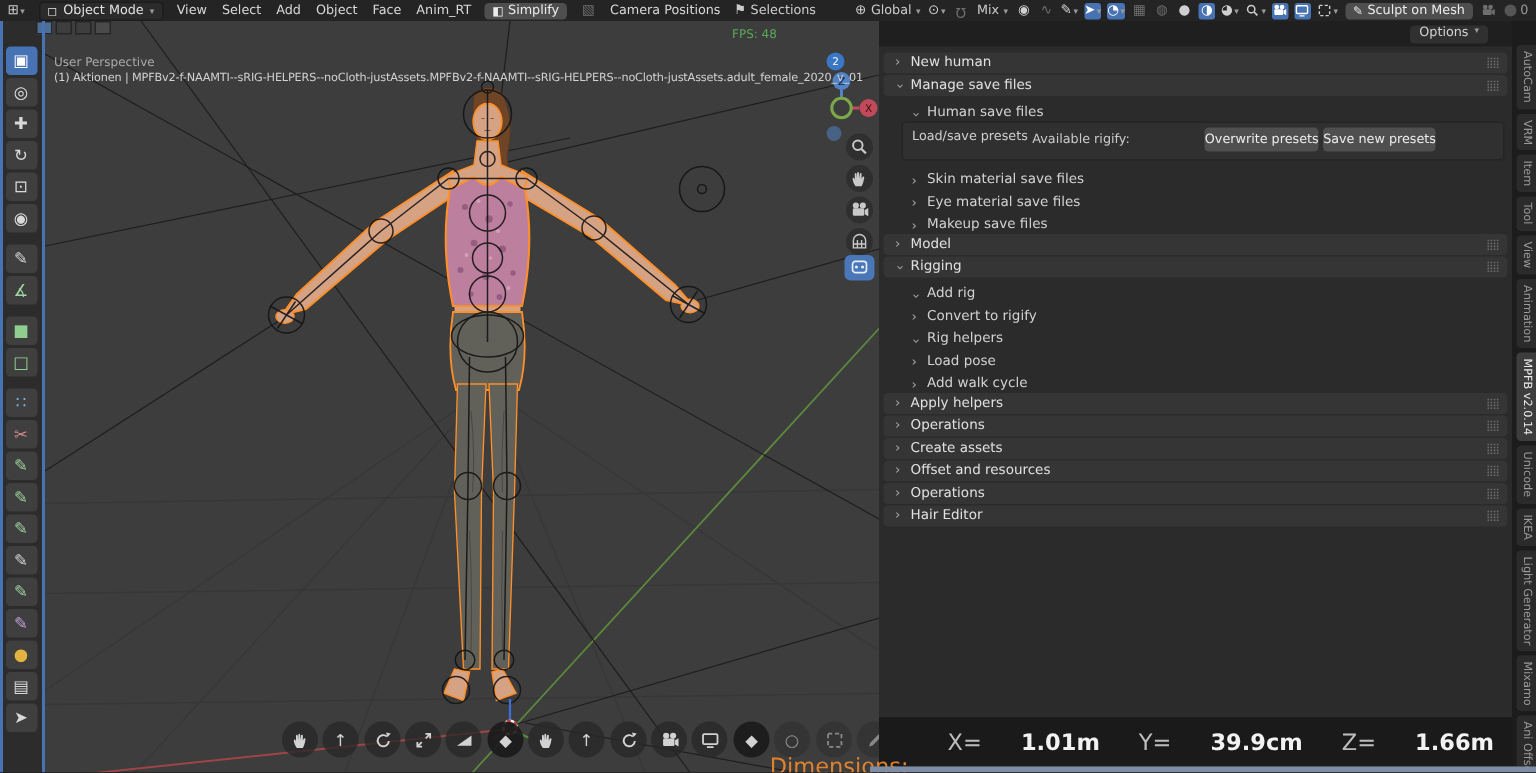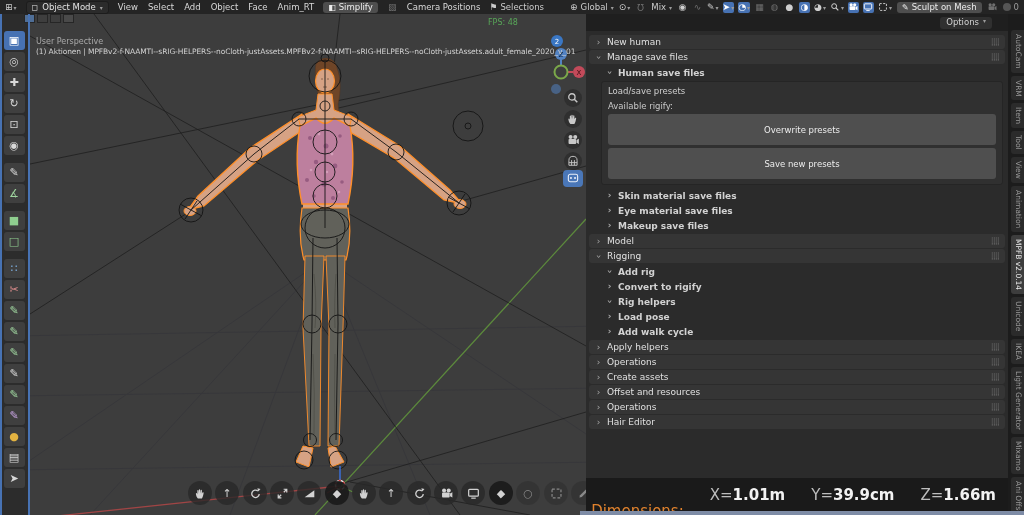--- a/index.html
+++ b/index.html
@@ -52,40 +52,40 @@
   .bbtn.faint{opacity:.5;}
 
   
   .panel{position:absolute;left:586px;top:14px;width:422px;bottom:37px;background:#2b2b2b;overflow:hidden;z-index:20;box-sizing:border-box;}
   .optrow{height:17px;background:#1f1f1f;display:flex;align-items:center;justify-content:flex-end;padding-right:16px;}
   .optbtn{background:#303030;border-radius:3px;height:12px;display:flex;align-items:flex-start;gap:4px;padding:0 6px;font-size:8.5px;color:#d2d2d2;}
   .rows{padding:3px 3px 0 3px;display:flex;flex-direction:column;}
   .phead{height:14px;flex:none;background:#353535;border-radius:3px;margin:1px 0;display:flex;align-items:center;
          padding:0 6px;font-size:9px;color:#e0e0e0;gap:5px;}
   .phandle{margin-left:auto;color:#6d6d6d;font-size:7px;letter-spacing:-1px;}
-  .psub{height:15px;flex:none;display:flex;align-items:center;padding-left:17px;font-size:9px;color:#d2d2d2;gap:5px;font-weight:bold;}
+  .psub{height:15px;flex:none;display:flex;align-items:flex-end;padding-left:17px;font-size:9px;color:#d2d2d2;gap:5px;}
   .chev{display:inline-block;color:#a8a8a8;font-size:9px;width:7px;text-align:center;line-height:7px;}
   .chev.down{transform:rotate(90deg);}
   .pbox{margin:1px 2px 3px 12px;background:#303030;border:1px solid #252525;border-radius:3px;
-        padding:3px 6px 5px 6px;display:flex;flex-direction:column;gap:3px;font-size:8.5px;}
+        padding:3px 6px 5px 6px;display:flex;flex-direction:row;gap:3px;font-size:8.5px;}
   .pboxlabel{color:#cfcfcf;padding:1px 0 2px 0;}
   .prow2{display:flex;align-items:center;gap:6px;}
   .plabel{width:112px;flex:none;color:#c9c9c9;}
   .dropdown{flex:1;background:#282828;border:1px solid #1d1d1d;border-radius:3px;height:13px;display:flex;
             align-items:center;justify-content:space-between;padding:0 6px;color:#e2e2e2;overflow:hidden;white-space:nowrap;}
   .tfield{flex:1;background:#1c1c1c;border:1px solid #141414;border-radius:3px;height:13px;display:flex;
           align-items:center;padding:0 6px;color:#e8e8e8;overflow:hidden;white-space:nowrap;}
-  .pbtn{background:#4f4f4f;border-radius:3px;height:31px;flex:none;display:flex;align-items:center;justify-content:center;color:#ededed;}
+  .pbtn{background:#4f4f4f;border-radius:3px;height:16px;flex:none;display:flex;align-items:center;justify-content:center;color:#ededed;}
 
   
   .dims{position:absolute;left:586px;bottom:4px;width:422px;height:33px;background:#1a1a1a;display:flex;
         align-items:center;justify-content:flex-end;gap:26px;padding-right:12px;font-size:15px;z-index:20;box-sizing:border-box;}
   .dlabel{color:#e0822d;margin-top:32px;}
   .axis{color:#bdbdbd;}
-  .axis b{color:#f2f2f2;font-weight:bold;}
+  .axis b{color:#f2f2f2;font-weight:bold;margin-left:26px;}
 
   
   .tstrip{position:absolute;right:0;top:14px;bottom:4px;width:16px;background:#1c1c1c;display:flex;
           flex-direction:column;align-items:flex-end;padding-top:16px;gap:3px;z-index:25;box-sizing:border-box;}
   .tab{writing-mode:vertical-rl;text-orientation:sideways;font-size:7.5px;color:#9a9a9a;background:#2b2b2b;
        border-radius:3px 0 0 3px;padding:4px 1px;width:13px;box-sizing:border-box;text-align:center;white-space:nowrap;flex:none;}
   .tab.active{background:#3d3d3d;color:#eaeaea;}
 </style>
 </head>
 <body>

